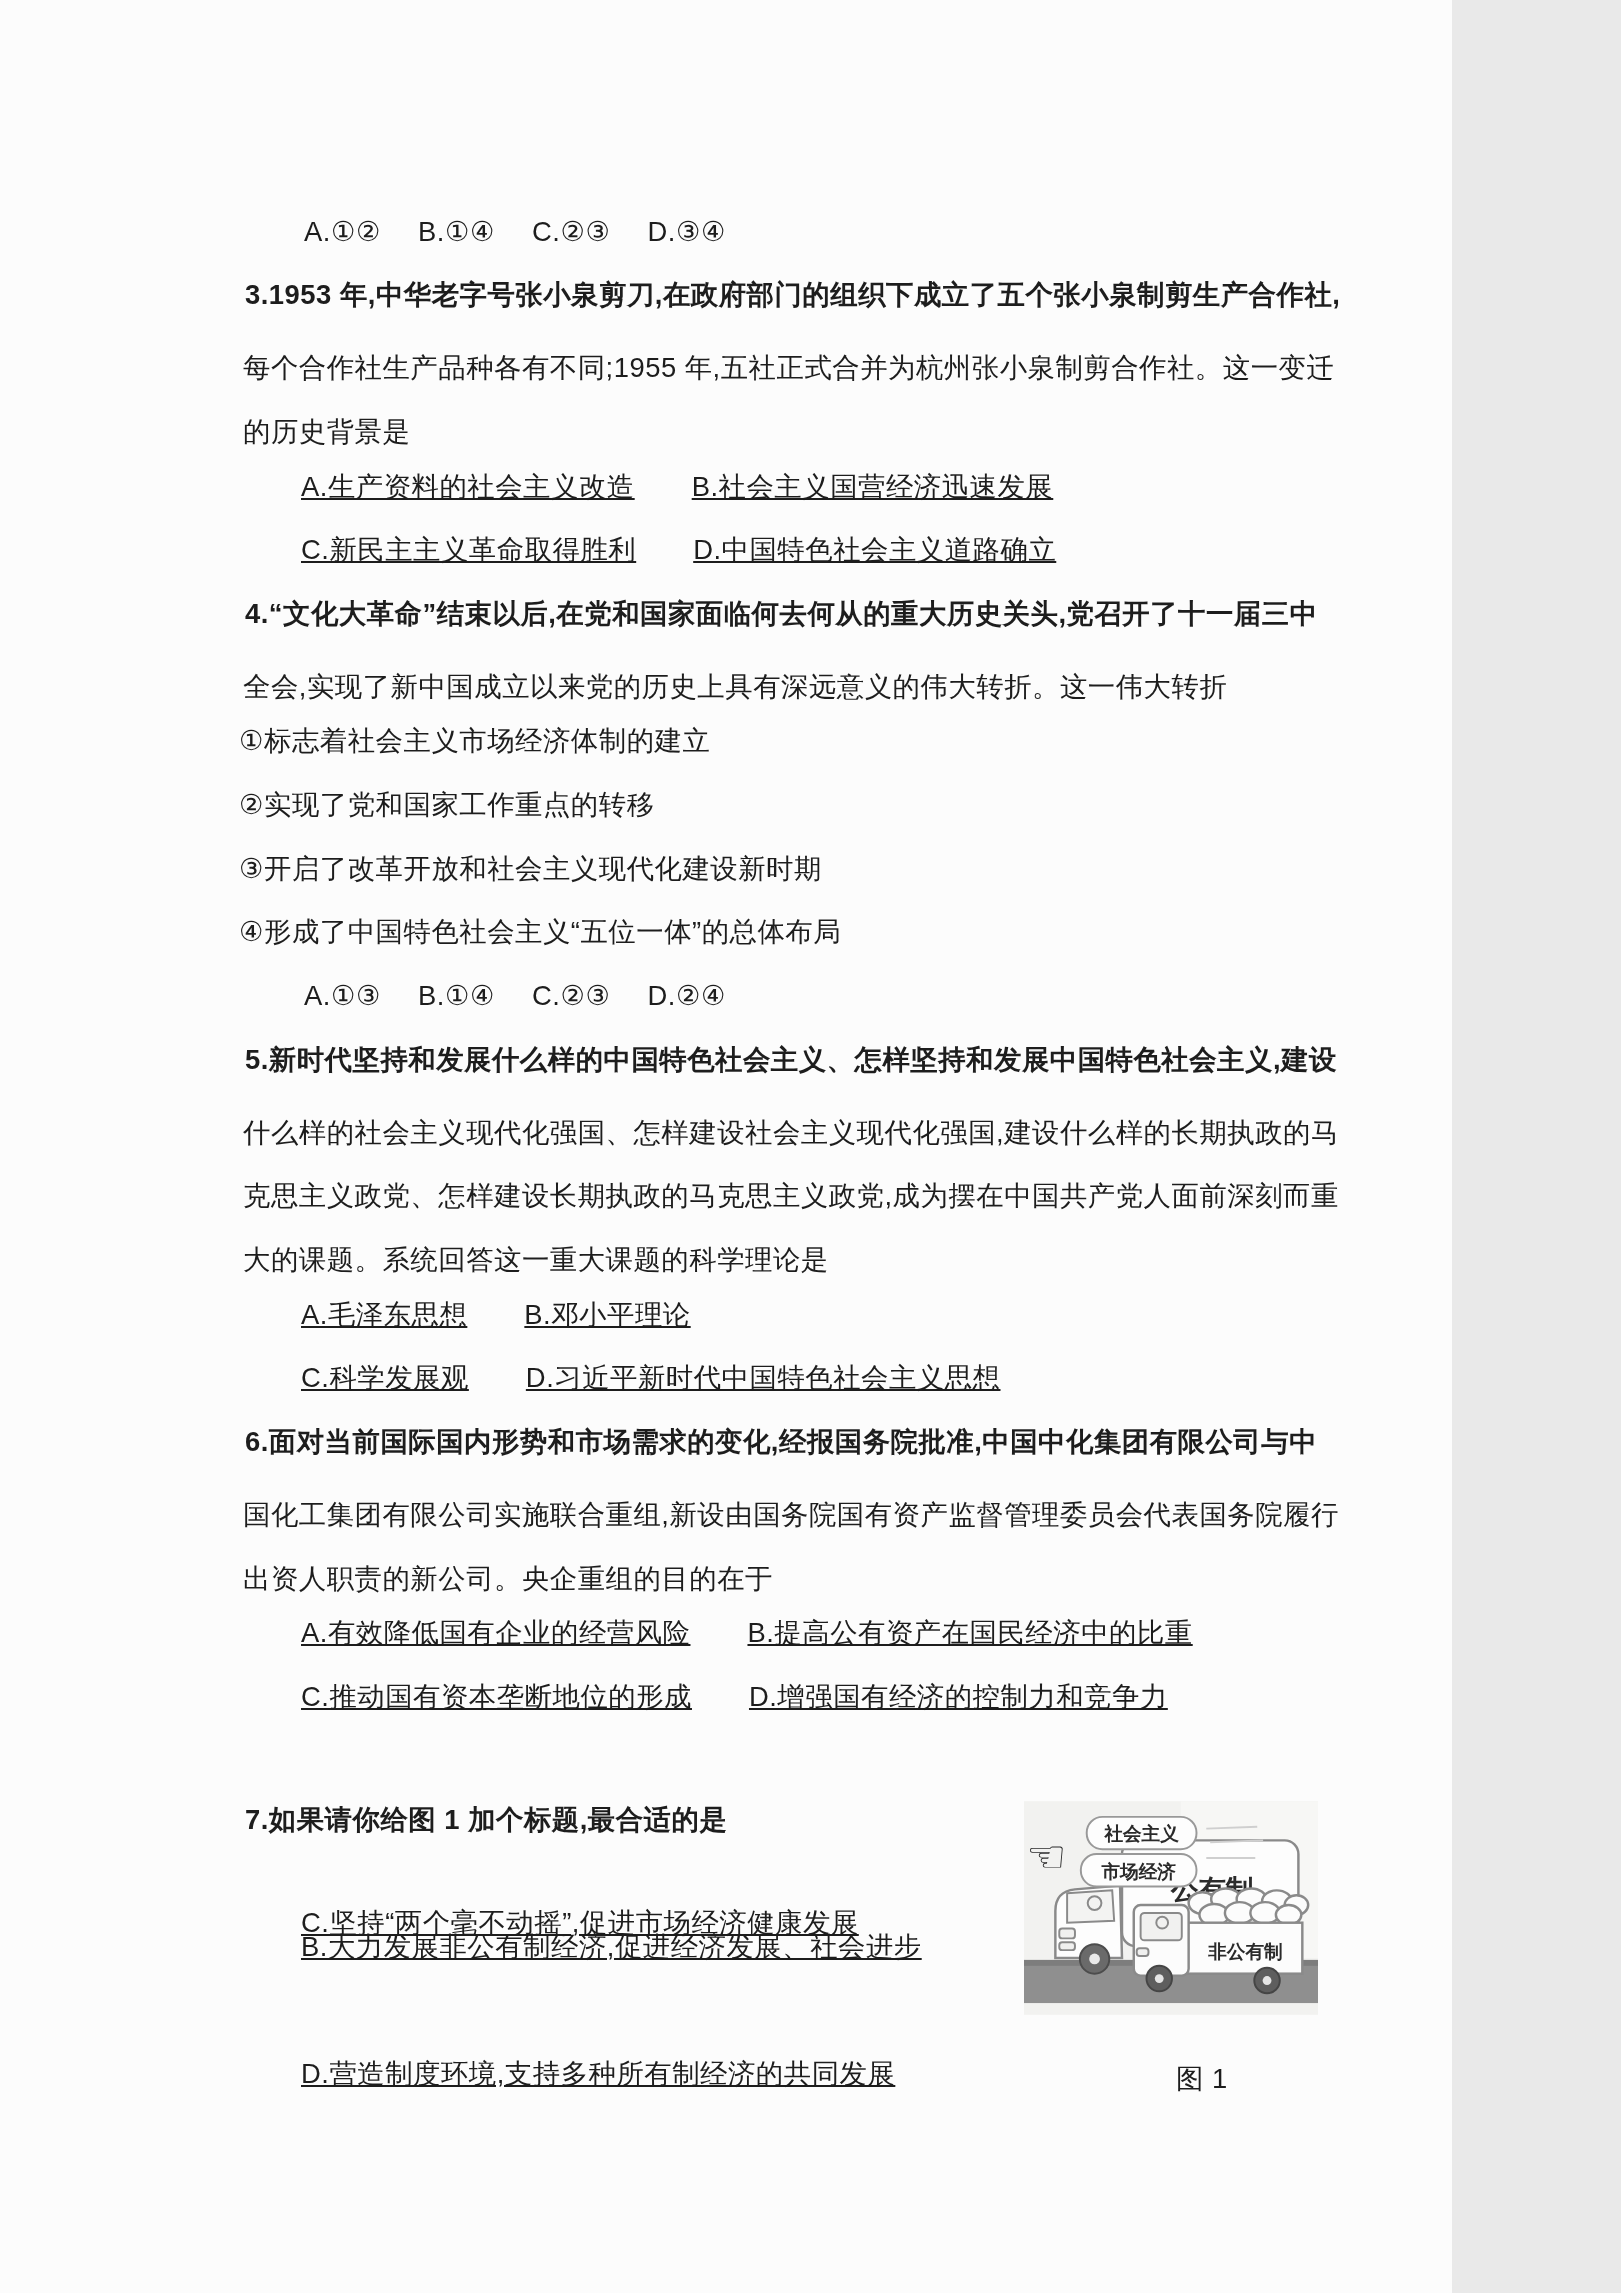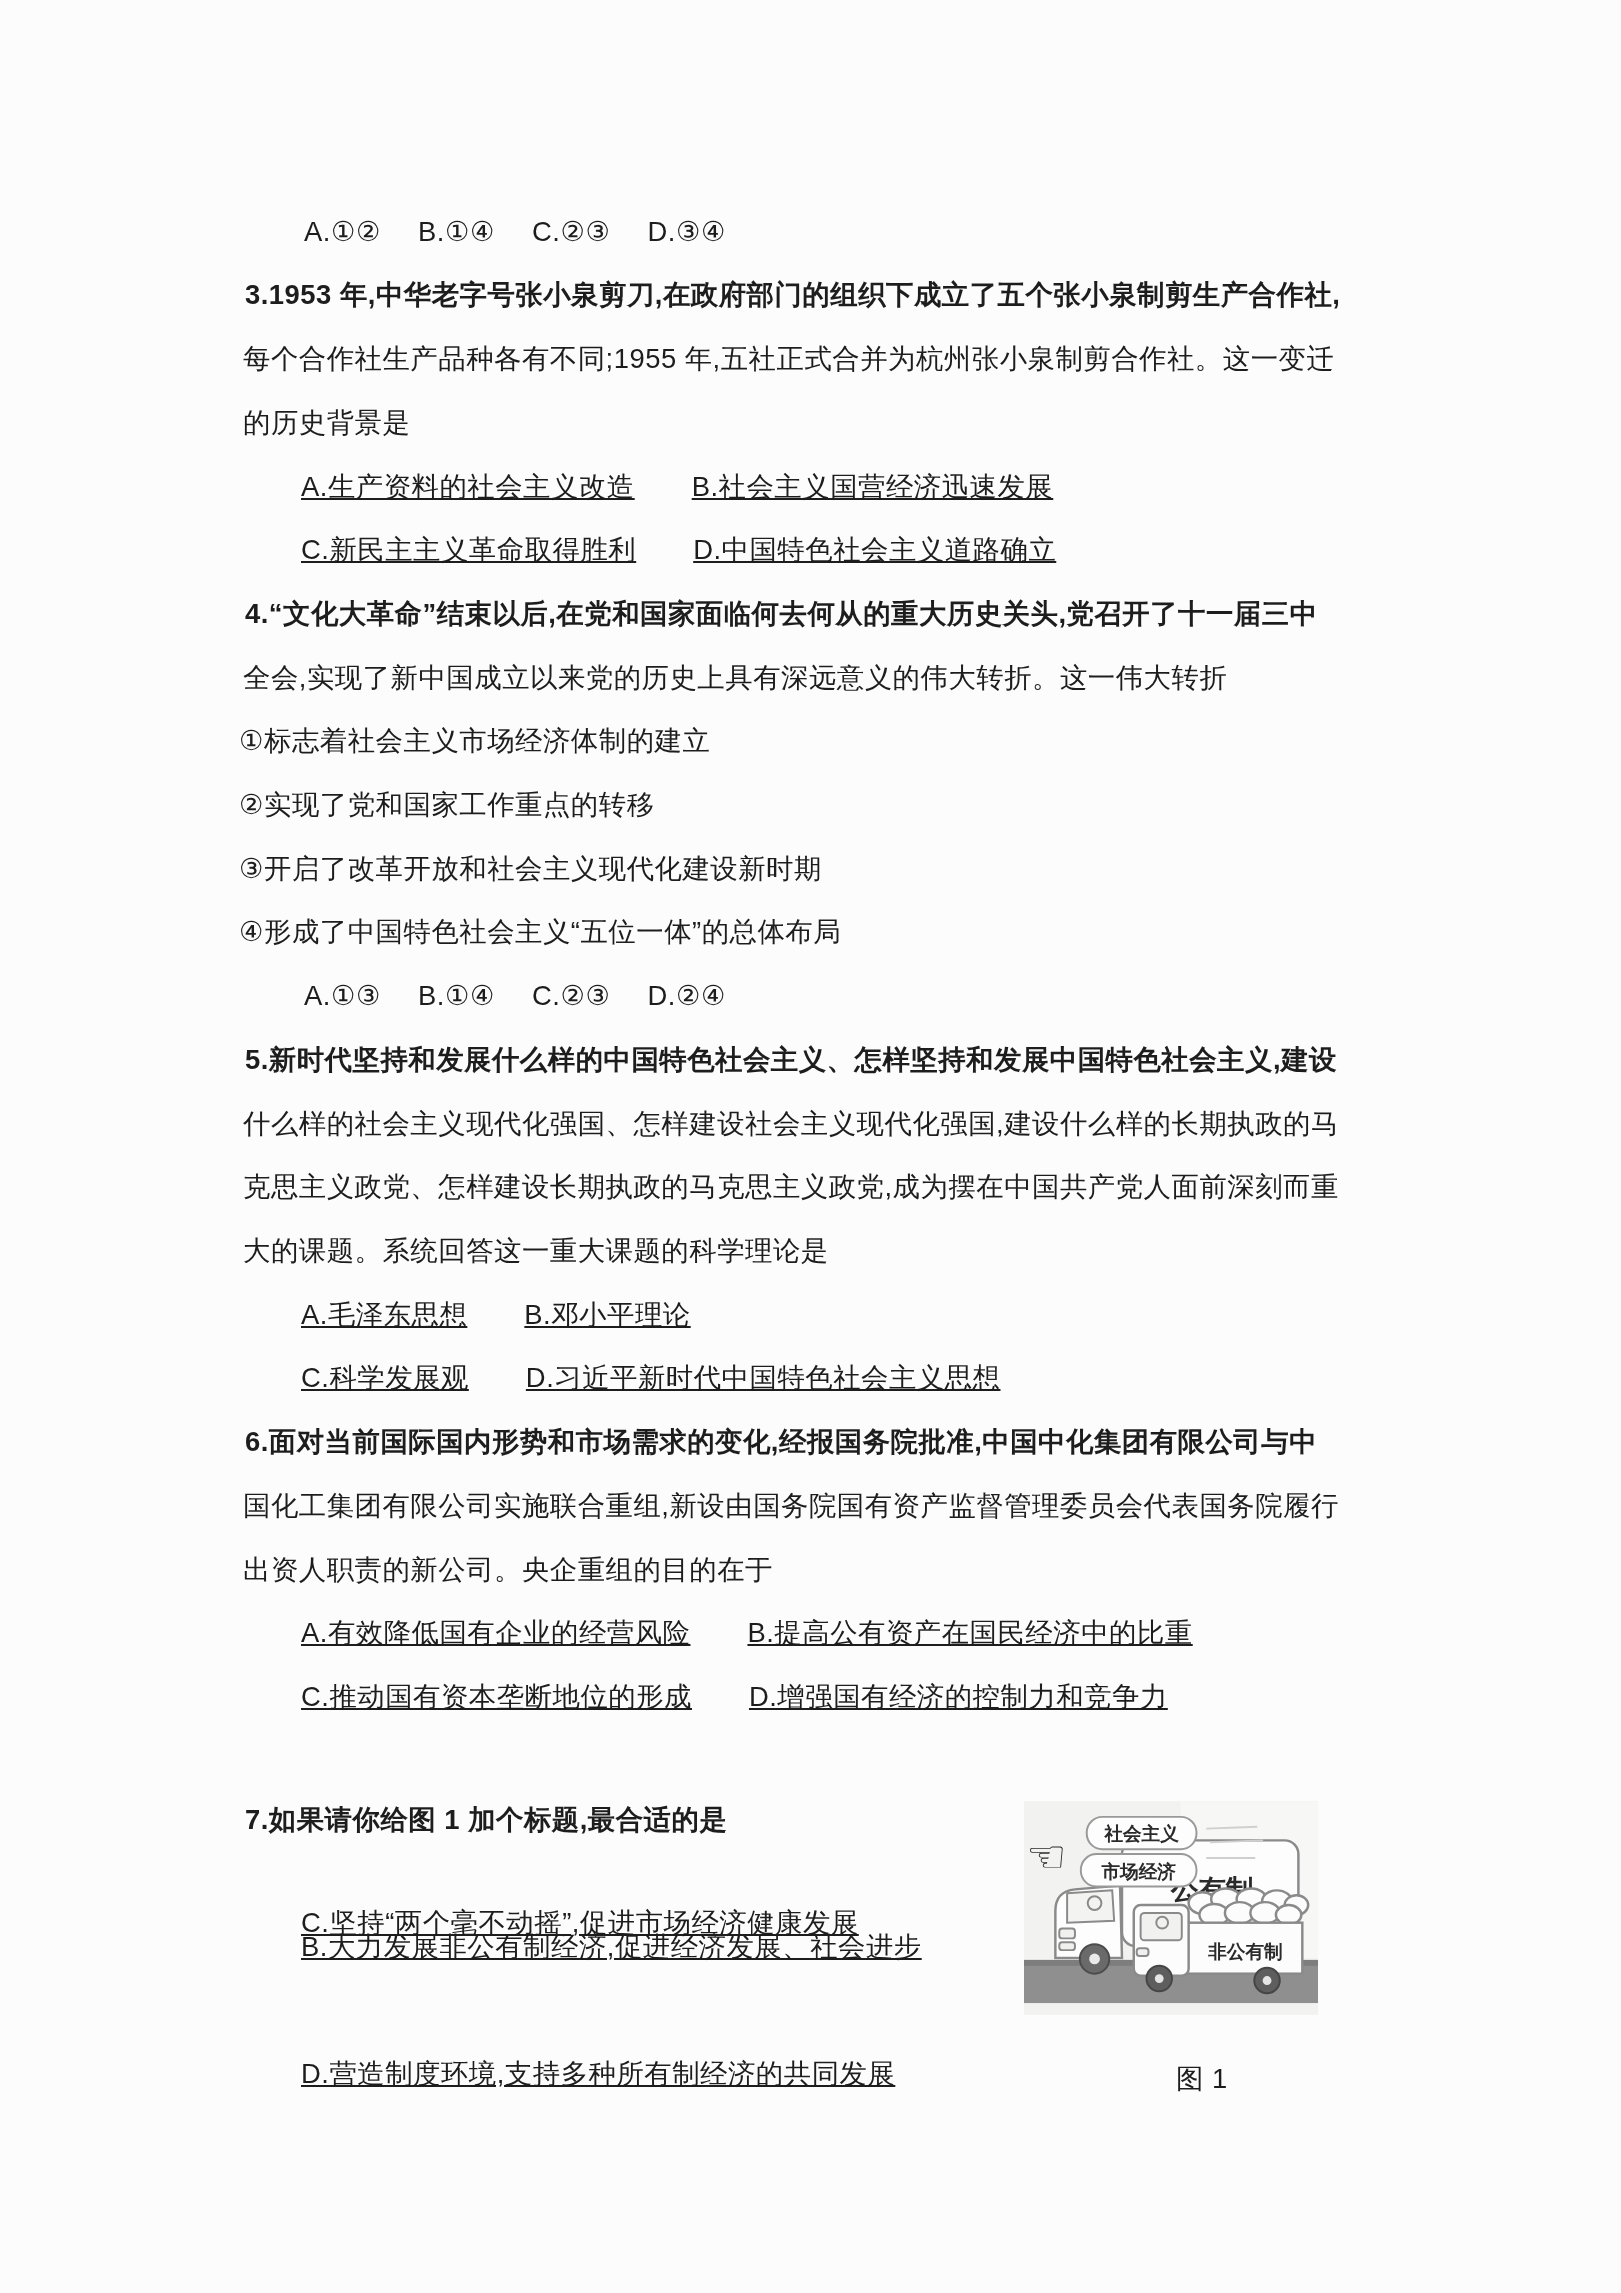--- a/index.html
+++ b/index.html
@@ -1,32 +1,32 @@
 <!DOCTYPE html>
 <html><head>
 <meta charset="utf-8">
 <style>
   html,body{margin:0;padding:0;background:#e9e9e9;}
   .page{
     position:relative;
-    width:1621px;height:2294px;
+    width:1452px;height:2294px;
     background:#fcfcfc;
     overflow:hidden;
     font-family:"Liberation Sans","DejaVu Sans",sans-serif;
     color:#1d1d1d;
   }
   .line{
     position:absolute;
     white-space:nowrap;
     font-size:27.4px;
     line-height:35px;
     letter-spacing:0.5px;
   }
   .stem{left:245px;font-weight:bold;}
-  .cont{left:243px;}
+  .cont{left:243px;margin-top:9px;}
   .sub{left:239px;}
   .optrow{left:301px;text-decoration:underline;}
   .ansrow{left:304px;}
   .gap2{margin-right:57px;}
   .gap4{margin-right:37px;}
   .figure{position:absolute;left:1024px;top:1801px;}
   .caption{left:1176px;top:2061px;}
   svg text{font-family:"Liberation Sans","DejaVu Sans",sans-serif;font-weight:bold;fill:#2a2a2a;}
 </style>
 </head>

